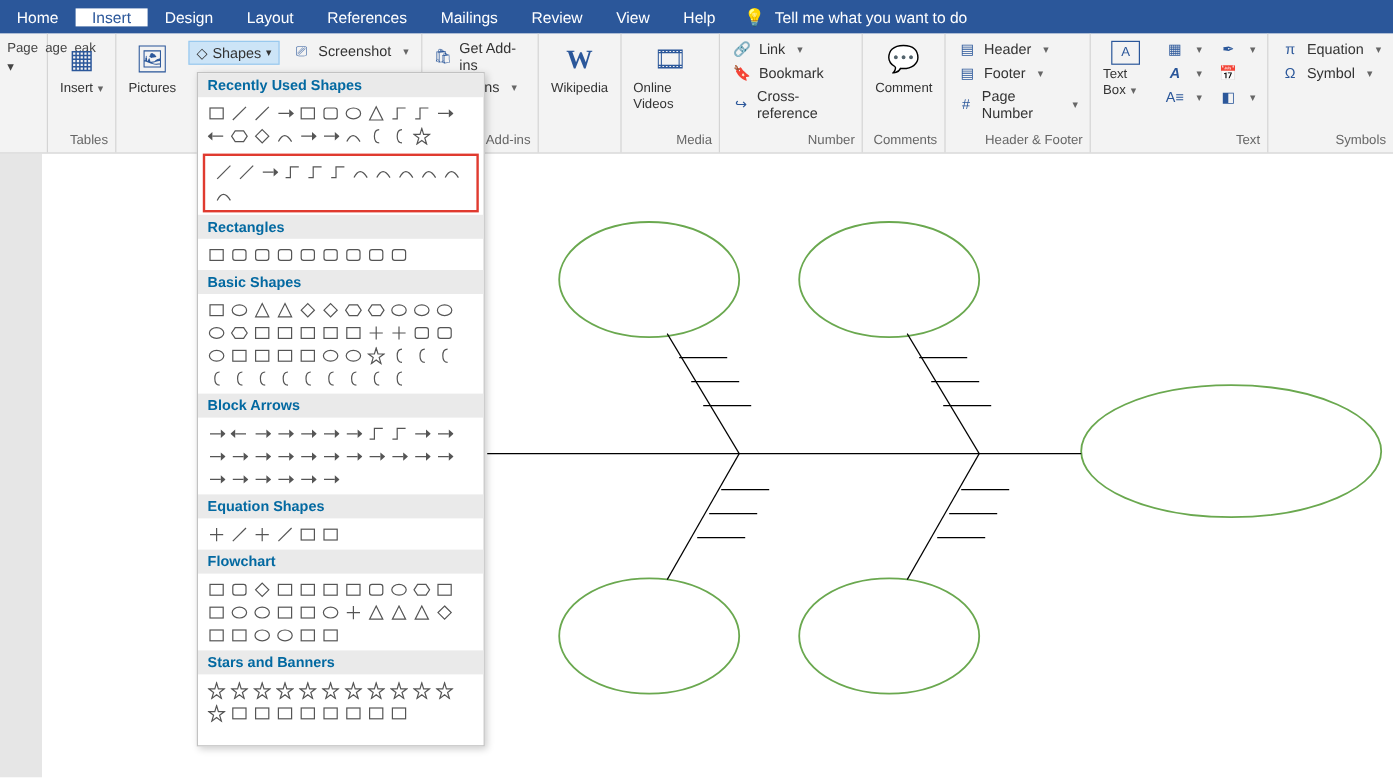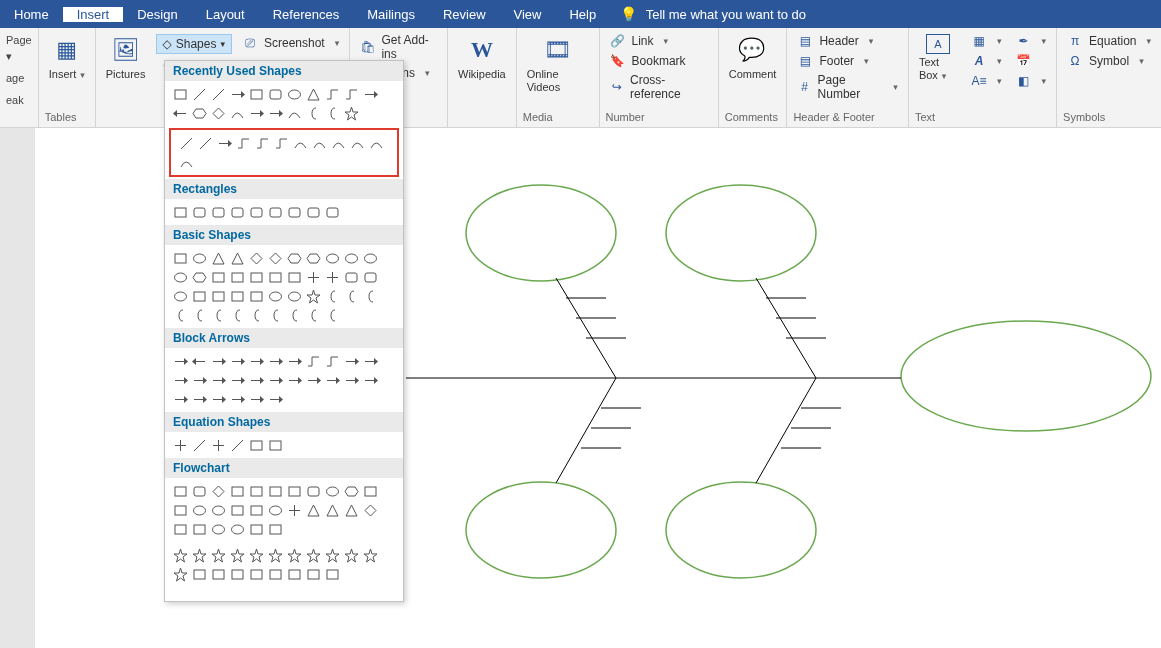--- a/index.html
+++ b/index.html
@@ -7,21 +7,21 @@
 
 .tabbar { height: 28px; background: #2b579a; display: flex; align-items: center; color: #fff; }
 .tab { padding: 0 14px; display: flex; align-items: center; font-size: 13px; cursor: pointer; }
 .tab.active { background: #fff; color: #2b579a; }
 .tellme { display: flex; align-items: center; gap: 8px; padding: 0 10px; }
 .bulb-icon { font-size: 14px; }
 
 .ribbon { height: 100px; background: #f3f3f3; border-bottom: 1px solid #d4d4d4; display: flex; position: relative; z-index: 2; }
 .group { border-right: 1px solid #d4d4d4; display: flex; flex-direction: column; padding: 4px 6px 2px 6px; }
 .group-content { flex: 1; display: flex; align-items: flex-start; gap: 6px; }
-.group-label { text-align: left; font-size: 11px; color: #666; padding-bottom: 2px; }
+.group-label { text-align: right; font-size: 11px; color: #666; padding-bottom: 2px; }
 .btn-col { display: flex; flex-direction: column; align-items: center; gap: 2px; cursor: pointer; padding: 2px 4px; }
 .btn-col .icon { width: 32px; height: 32px; display: flex; align-items: center; justify-content: center; font-size: 22px; color: #2b579a; }
 .btn-col .label { font-size: 11px; text-align: left; line-height: 13px; }
 .stack { display: flex; flex-direction: column; gap: 2px; }
 .stack-item { display: flex; align-items: center; gap: 6px; font-size: 12px; cursor: pointer; padding: 1px 4px; }
 .stack-item .small-icon { width: 16px; height: 16px; display: flex; align-items: center; justify-content: center; color: #2b579a; }
 .caret::after { content: "▾"; font-size: 9px; margin-left: 4px; color: #666; }
 
 .shapes-btn { display: flex; align-items: center; gap: 4px; background: #cce4f7; border: 1px solid #99c9ee; padding: 2px 6px; font-size: 12px; cursor: pointer; }
 .shapes-dropdown { position: absolute; left: 164px; top: 60px; width: 240px; background: #fff; border: 1px solid #c2c2c2; box-shadow: 2px 2px 6px rgba(0,0,0,0.2); z-index: 10; font-size: 12px; padding-bottom: 6px; max-height: 590px; overflow: hidden; }
@@ -54,21 +54,21 @@
   <div class="tab">View</div>
   <div class="tab">Help</div>
   <div class="tellme">
     <span class="bulb-icon">💡</span>
     <span>Tell me what you want to do</span>
   </div>
 </div>
 
 <div class="ribbon">
   <div class="group" style="width:40px">
-    <div class="group-content" style="flex-direction:column; font-size:11px; color:#444; line-height:16px;">
+    <div class="group-content" style="font-size:11px; color:#444; line-height:16px;">
       <span>Page ▾</span>
       <span>age</span>
       <span>eak</span>
     </div>
     <div class="group-label"></div>
   </div>
 
   <div class="group">
     <div class="group-content">
       <div class="btn-col">
@@ -1031,20 +1031,21 @@
           <rect x="2" y="3" width="11" height="9" stroke="#555" stroke-width="1" fill="none"></rect>
         </svg>
       </div>
       <div class="shape-cell">
         <svg viewBox="0 0 15 15">
           <rect x="2" y="3" width="11" height="9" stroke="#555" stroke-width="1" fill="none"></rect>
         </svg>
       </div>
     </div>
 
+  <div class="shapes-section-header">Stars and Banners</div>
   <div class="shapes-grid" id="grid-stars">
       <div class="shape-cell">
         <svg viewBox="0 0 15 15">
           <polygon points="7.5,1 9,6 14,6 10,9 11.5,14 7.5,11 3.5,14 5,9 1,6 6,6" stroke="#555" stroke-width="1" fill="none"></polygon>
         </svg>
       </div>
       <div class="shape-cell">
         <svg viewBox="0 0 15 15">
           <polygon points="7.5,1 9,6 14,6 10,9 11.5,14 7.5,11 3.5,14 5,9 1,6 6,6" stroke="#555" stroke-width="1" fill="none"></polygon>
         </svg>

